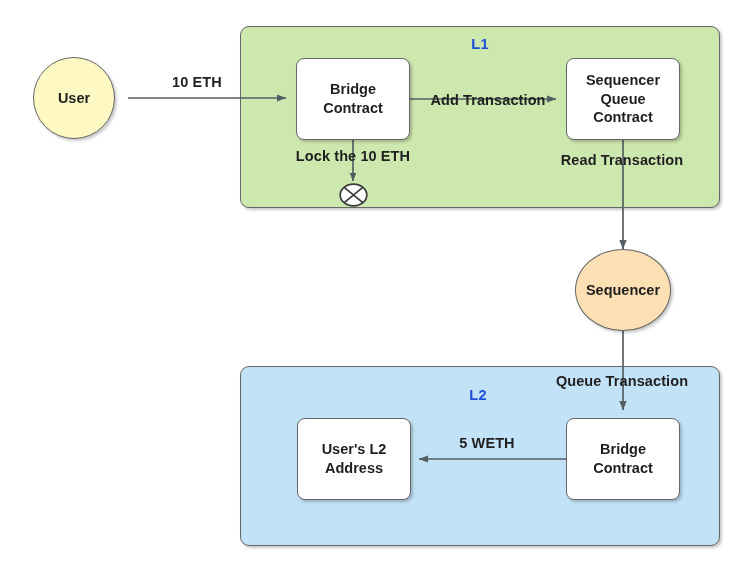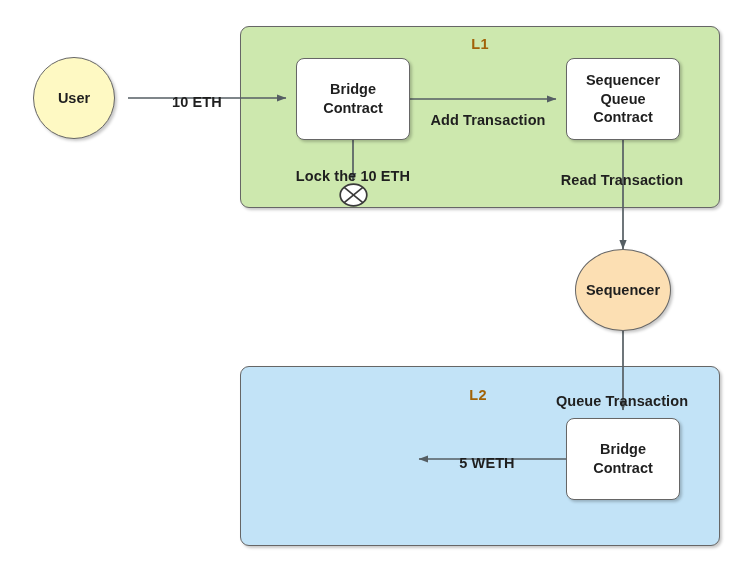--- a/index.html
+++ b/index.html
@@ -32,21 +32,21 @@
     position: absolute;
     border: 1.6px solid #666666;
     border-radius: 9px;
     box-sizing: border-box;
     box-shadow: 2px 2px 3px rgba(0,0,0,0.22);
   }
   .lane-label {
     position: absolute;
     font-size: 14.5px;
     font-weight: bold;
-    color: #a16207;
+    color: #1d4ed8;
     letter-spacing: 0.2px;
     white-space: nowrap;
     transform: translateX(-50%);
   }
 
   
   .node-box {
     position: absolute;
     background: #ffffff;
     border: 1.6px solid #666666;
@@ -84,21 +84,20 @@
   .edge-label {
     position: absolute;
     font-size: 14.5px;
     font-weight: bold;
     color: #1f1f1f;
     white-space: nowrap;
     letter-spacing: 0.1px;
   }
   .edge-label.center {
     transform: translateX(-50%);
-    margin-top: 20px;
   }
 
   
   .terminator {
     position: absolute;
   }
 </style>
 </head>
 <body>
 
@@ -165,20 +164,24 @@
       <ellipse cx="14.5" cy="12" rx="13.3" ry="10.9" fill="#ffffff" stroke="#3a3a3a" stroke-width="1.7"></ellipse>
       <line x1="5.2" y1="4.3" x2="23.8" y2="19.7" stroke="#3a3a3a" stroke-width="1.7"></line>
       <line x1="23.8" y1="4.3" x2="5.2" y2="19.7" stroke="#3a3a3a" stroke-width="1.7"></line>
     </svg>
   </div>
 
   <div class="node-circle" style="left:575px; top:249px; width:96px; height:82px; background:#fcdfb3;">
     <span>Sequencer</span>
   </div>
 
+  <div class="node-box" style="left:297px; top:418px; width:114px; height:82px;">
+    <span>User's L2
+Address</span>
+  </div>
 
   <div class="node-box" style="left:566px; top:418px; width:114px; height:82px;">
     <span>Bridge
 Contract</span>
   </div>
 
   <div class="edge-label center" style="left:197px; top:74px;">10 ETH</div>
 
   <div class="edge-label center" style="left:488px; top:92px;">Add Transaction</div>
 

